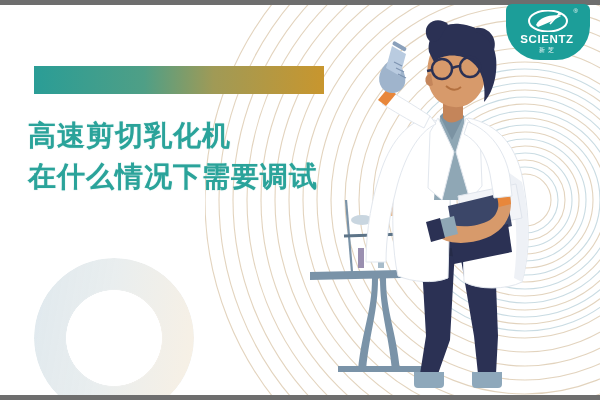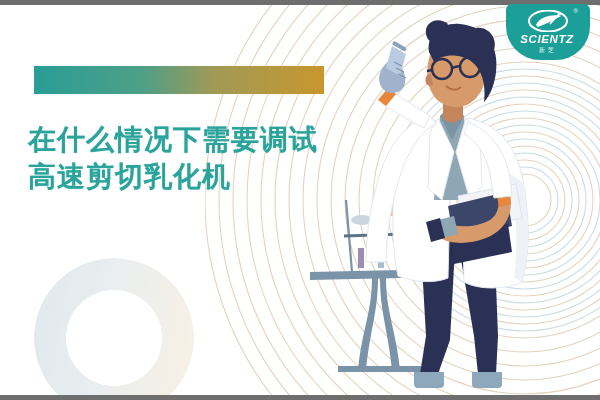--- a/index.html
+++ b/index.html
@@ -87,21 +87,20 @@
   .logo-mark {
     position:absolute; left:50%; top:6px; transform:translateX(-50%);
     width:40px; height:22px;
   }
   .logo-word {
     position:absolute; left:0; right:2px; top:29px;
     text-align:center;
     color:#ffffff;
     font-size:11.5px;
     font-weight:bold;
-    font-style:italic;
     letter-spacing:.6px;
   }
   .logo-cn {
     position:absolute; left:0; right:0; top:42px;
     text-align:center;
     color:#ffffff;
     font-size:6px;
     letter-spacing:3px;
     opacity:.95;
   }
@@ -174,22 +173,22 @@
         <rect x="0" y="0" width="3" height="3" rx=".4"></rect>
       </pattern>
       <mask id="dotmask">
         <rect x="0" y="0" width="290" height="28" fill="url(#dotpat)" style="fill:#fff"></rect>
       </mask>
     </defs>
     <rect x="0" y="0" width="290" height="28" fill="url(#dotgrad)" mask="url(#dotmask)"></rect>
   </svg>
 
   <div class="headline">
+    <span class="ln ln1">高速剪切乳化机</span>
     <span class="ln ln2">在什么情况下需要调试</span>
-    <span class="ln ln1">高速剪切乳化机</span>
   </div>
 
   <svg class="illus" viewBox="0 0 300 400" preserveAspectRatio="none">
 
     <g>
 
       <path d="M46 200 L52 272" stroke="#7a93a8" stroke-width="2.2" fill="none"></path>
       <path d="M136 196 L131 268" stroke="#7a93a8" stroke-width="2.2" fill="none"></path>
 
       <path d="M44 236 L136 233" stroke="#5d7488" stroke-width="3" fill="none"></path>

